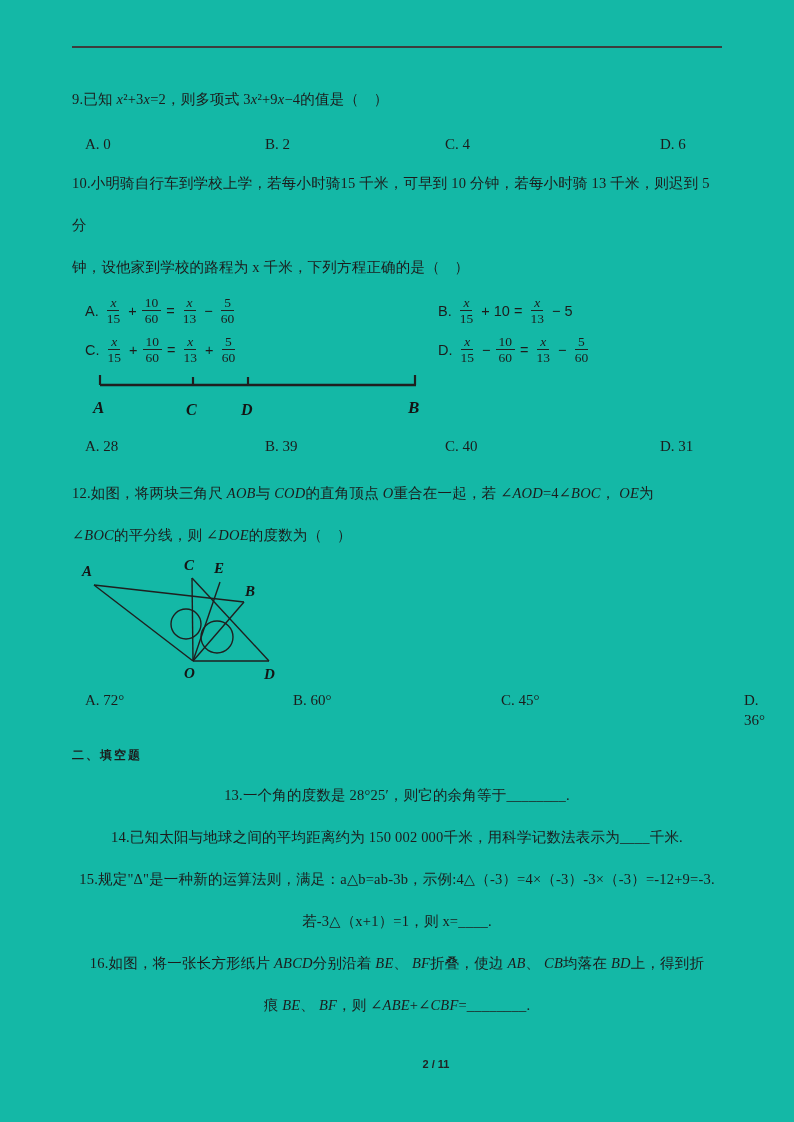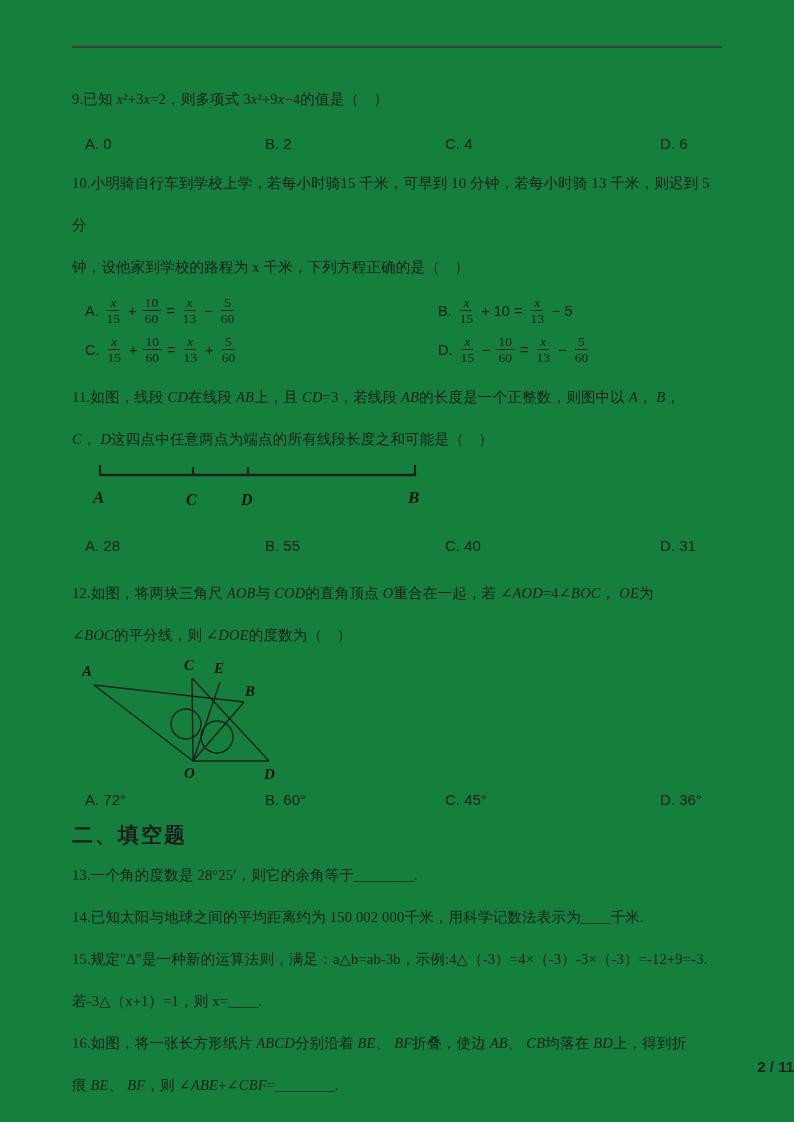--- a/index.html
+++ b/index.html
@@ -1,39 +1,39 @@
 <!DOCTYPE html>
 <html><head>
 <meta charset="utf-8">
 <style>
   html,body { margin:0; padding:0; background:#888; }
   .page {
     position:relative; width:794px; height:1122px; margin:0 auto;
-    background:#15803d; overflow:hidden;
+    background:#14b8a6; overflow:hidden;
     font-family:"Liberation Serif","DejaVu Serif","DejaVu Sans",serif;
     color:#1c1c1c;
   }
   .content { padding:0 72px; }
   .top-rule { margin-top:46px; border-top:2.2px solid #3d3d3d; }
 
   .qtext { font-size:14.5px; line-height:42px; letter-spacing:0.2px; }
   .q9-text  { margin-top:30px; }
   .q10-text { margin-top:8px;  }
   .q11-text { margin-top:6px;  }
   .q12-text { margin-top:16px; }
 
   
   .opts4 {
     display:grid; grid-template-columns:180px 180px 215px 1fr;
-    padding-left:13px; font-family:Liberation Sans, sans-serif;
+    padding-left:13px; font-family:Liberation Serif, serif;
     font-size:15px; line-height:20px;
   }
   .q9-opts  { margin-top:14px; }
-  .q11-opts { margin-top:26px; }
-  .q12-opts { margin-top:4px;  }
+  .q11-opts { margin-top:16px; }
+  .q12-opts { margin-top:4px;gap:28px;  }
 
   
   .opts2 {
     display:grid; grid-template-columns:353px 1fr;
     padding-left:13px; margin-top:4px;
     font-family:"Liberation Sans","DejaVu Sans",sans-serif;
     font-size:14.5px;
   }
   .opts2 .opt { line-height:39px; white-space:nowrap; }
 
@@ -52,28 +52,28 @@
   .fig11 { margin:0 0 0 14px; }
   .fig12 { margin:2px 0 0 2px; }
   .fig line, .fig circle { stroke:#1f1f1f; fill:none; }
   .fig text {
     font-family:"Liberation Serif","DejaVu Serif",serif;
     font-style:italic; font-weight:600; fill:#141414;
   }
 
   .section-title {
     margin-top:12px; font-family:Liberation Serif, serif;
-    font-weight:700; font-size:21px; line-height:26px; letter-spacing:2px;
+    font-weight:700; font-size:12px; line-height:26px; letter-spacing:2px;
   }
-  .fill-block { margin-top:6px; }
+  .fill-block { margin-top:6px;text-align:center; }
 
   .footer {
-    position:absolute; top:1058px; left:0; width:100%; text-align:right;
+    position:absolute; top:1058px; left:0; width:100%; text-align:center;
     font-family:"Liberation Sans","DejaVu Sans",sans-serif;
-    font-weight:700; font-size:15px; color:#222;
+    font-weight:700; font-size:11px; color:#222;
   }
   .footer span { margin-left:78px; }
 </style>
 </head>
 <body>
 
 <div class="page">
   <div class="content">
     <div class="top-rule"></div>
 
@@ -128,35 +128,34 @@
             <span class="den">60</span>
           </span> = <span class="frac">
             <span class="num"><i class="mi">x</i></span>
             <span class="den">13</span>
           </span> − <span class="frac">
             <span class="num">5</span>
             <span class="den">60</span>
           </span></div>
     </div>
 
-    <div class="qtext q11-text">11.如图，线段 <i class="mi">CD</i>在线段 <i class="mi">AB</i>上，且 <i class="mi">CD</i>=3，若线段 <i class="mi">AB</i>的长度是一个正整数，则图中以 <i class="mi">A</i>，  <i class="mi">B</i>，<br><i class="mi">C</i>，  <i class="mi">D</i>这四点中任意两点为端点的所有线段长度之和可能是（　）</div>
     <svg class="fig fig11" width="345" height="50" viewBox="0 0 345 50">
       <line x1="14" y1="15" x2="330" y2="15" stroke-width="2.4"></line>
       <line x1="14" y1="5" x2="14" y2="15" stroke-width="2.2"></line>
       <line x1="107" y1="7" x2="107" y2="15" stroke-width="2.2"></line>
       <line x1="162" y1="7" x2="162" y2="15" stroke-width="2.2"></line>
       <line x1="329" y1="5" x2="329" y2="15" stroke-width="2.2"></line>
       <text x="7" y="43" font-size="17">A</text>
       <text x="100" y="45" font-size="16">C</text>
       <text x="155" y="45" font-size="16">D</text>
       <text x="322" y="43" font-size="17">B</text>
     </svg>
     <div class="opts4 q11-opts">
       <div>A. 28</div>
-      <div>B. 55</div>
+      <div>B. 39</div>
       <div>C. 40</div>
       <div>D. 31</div>
     </div>
 
     <div class="qtext q12-text">12.如图，将两块三角尺 <i class="mi">AOB</i>与 <i class="mi">COD</i>的直角顶点 <i class="mi">O</i>重合在一起，若 ∠<i class="mi">AOD</i>=4∠<i class="mi">BOC</i>，  <i class="mi">OE</i>为<br>∠<i class="mi">BOC</i>的平分线，则 ∠<i class="mi">DOE</i>的度数为（　）</div>
     <svg class="fig fig12" width="215" height="128" viewBox="0 0 215 128">
       <g stroke-width="1.4">
         <line x1="20" y1="27" x2="170" y2="44"></line>
         <line x1="20" y1="27" x2="119" y2="103"></line>
         <line x1="119" y1="103" x2="170" y2="44"></line>

